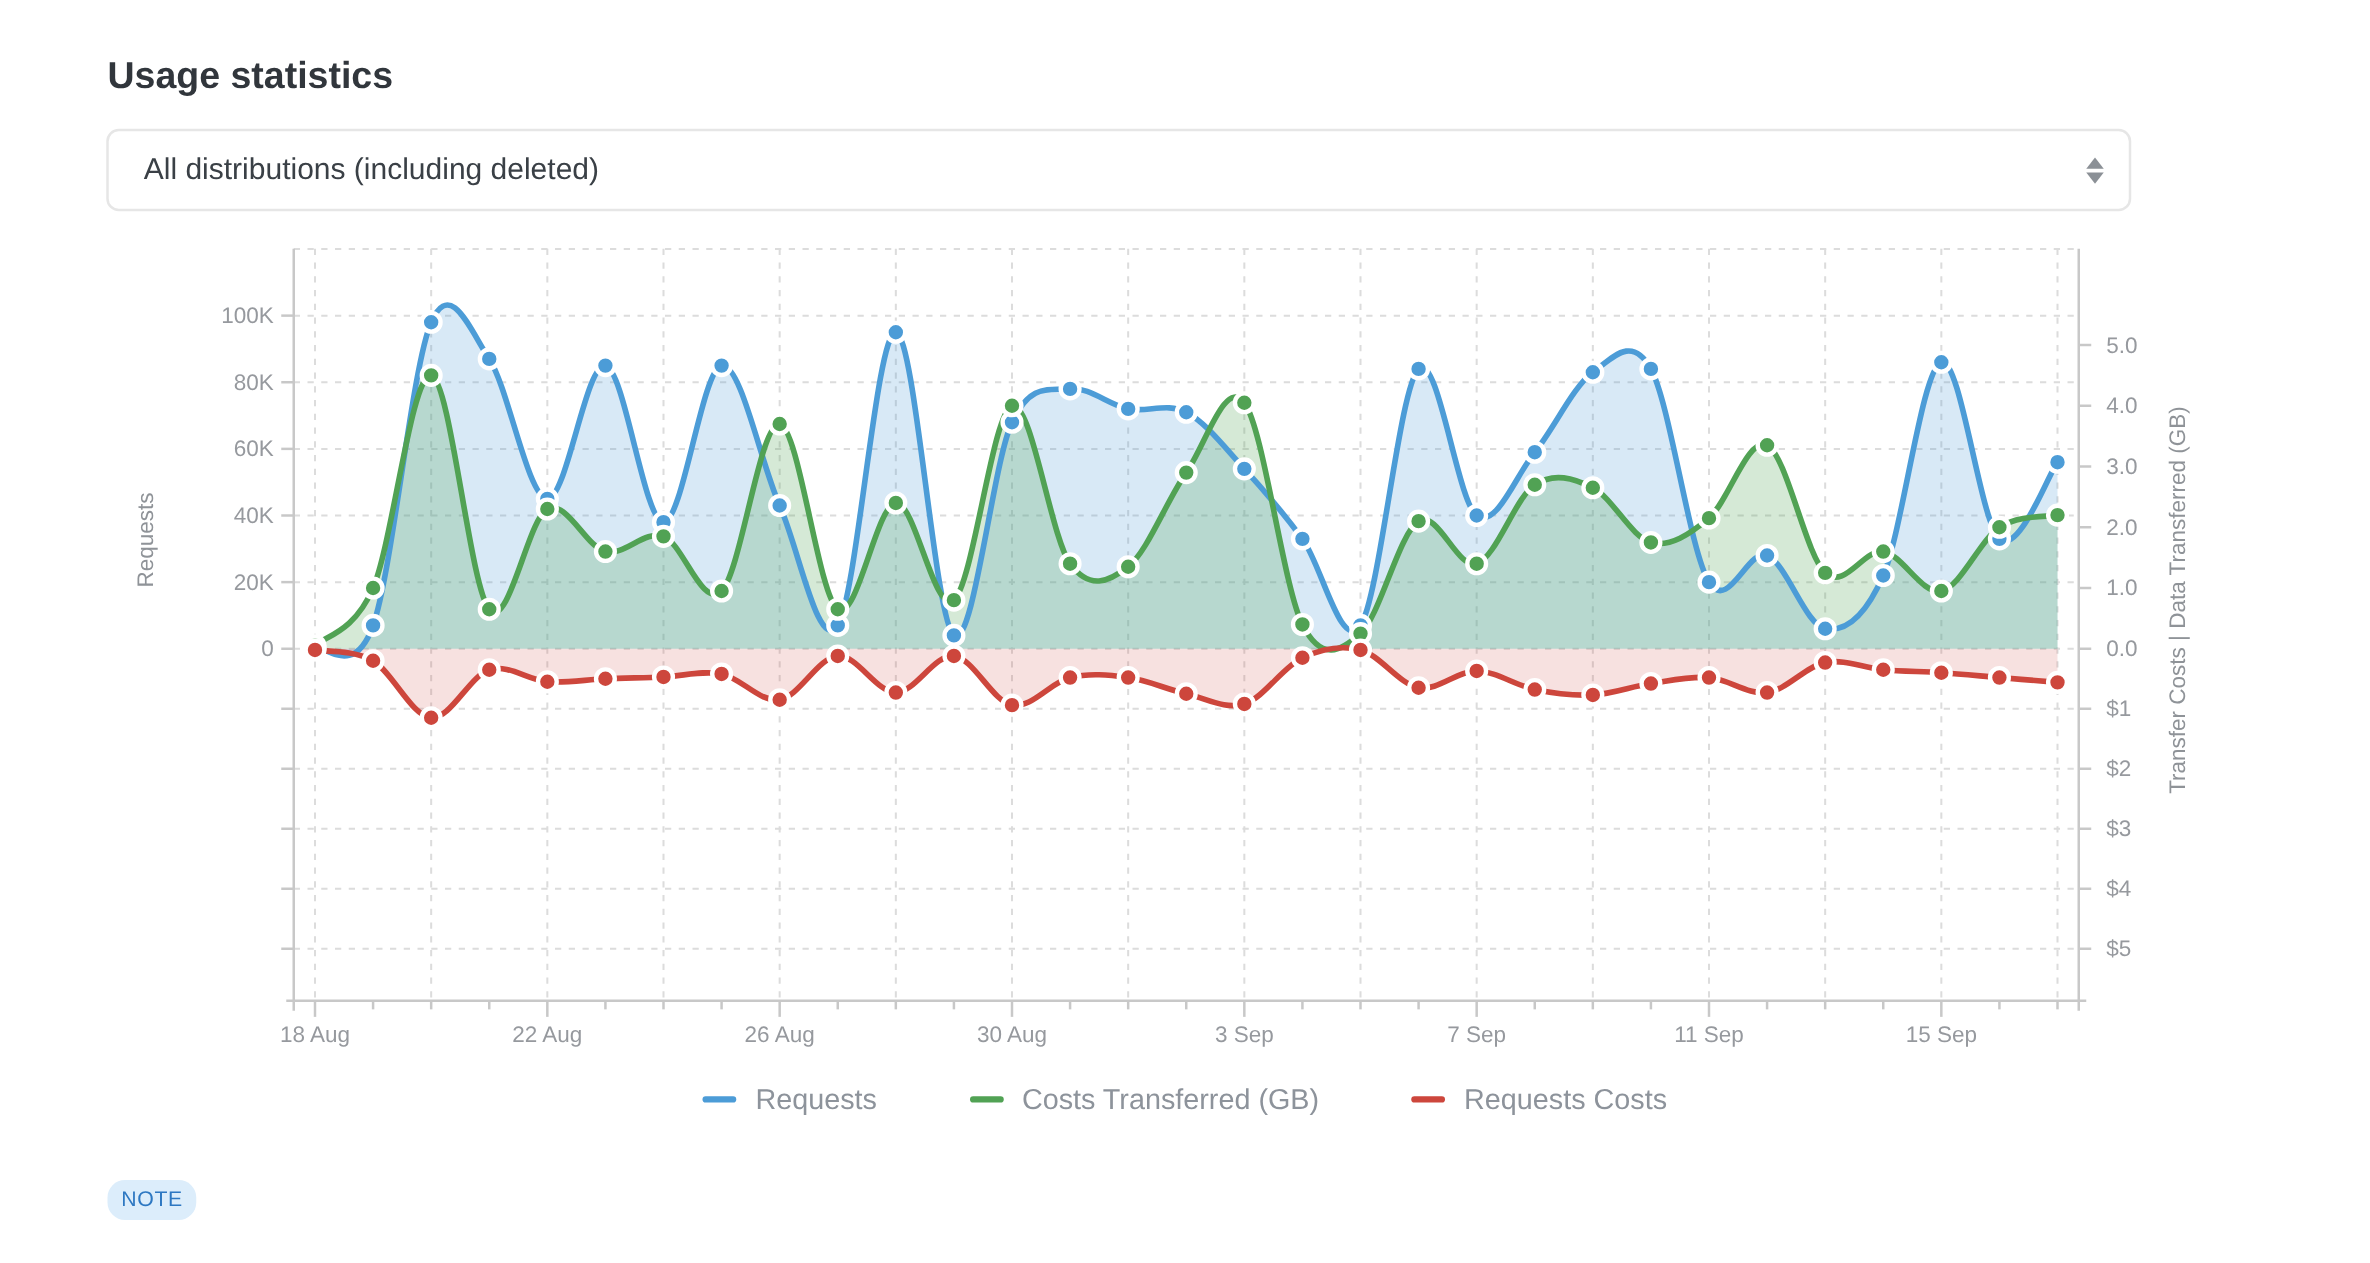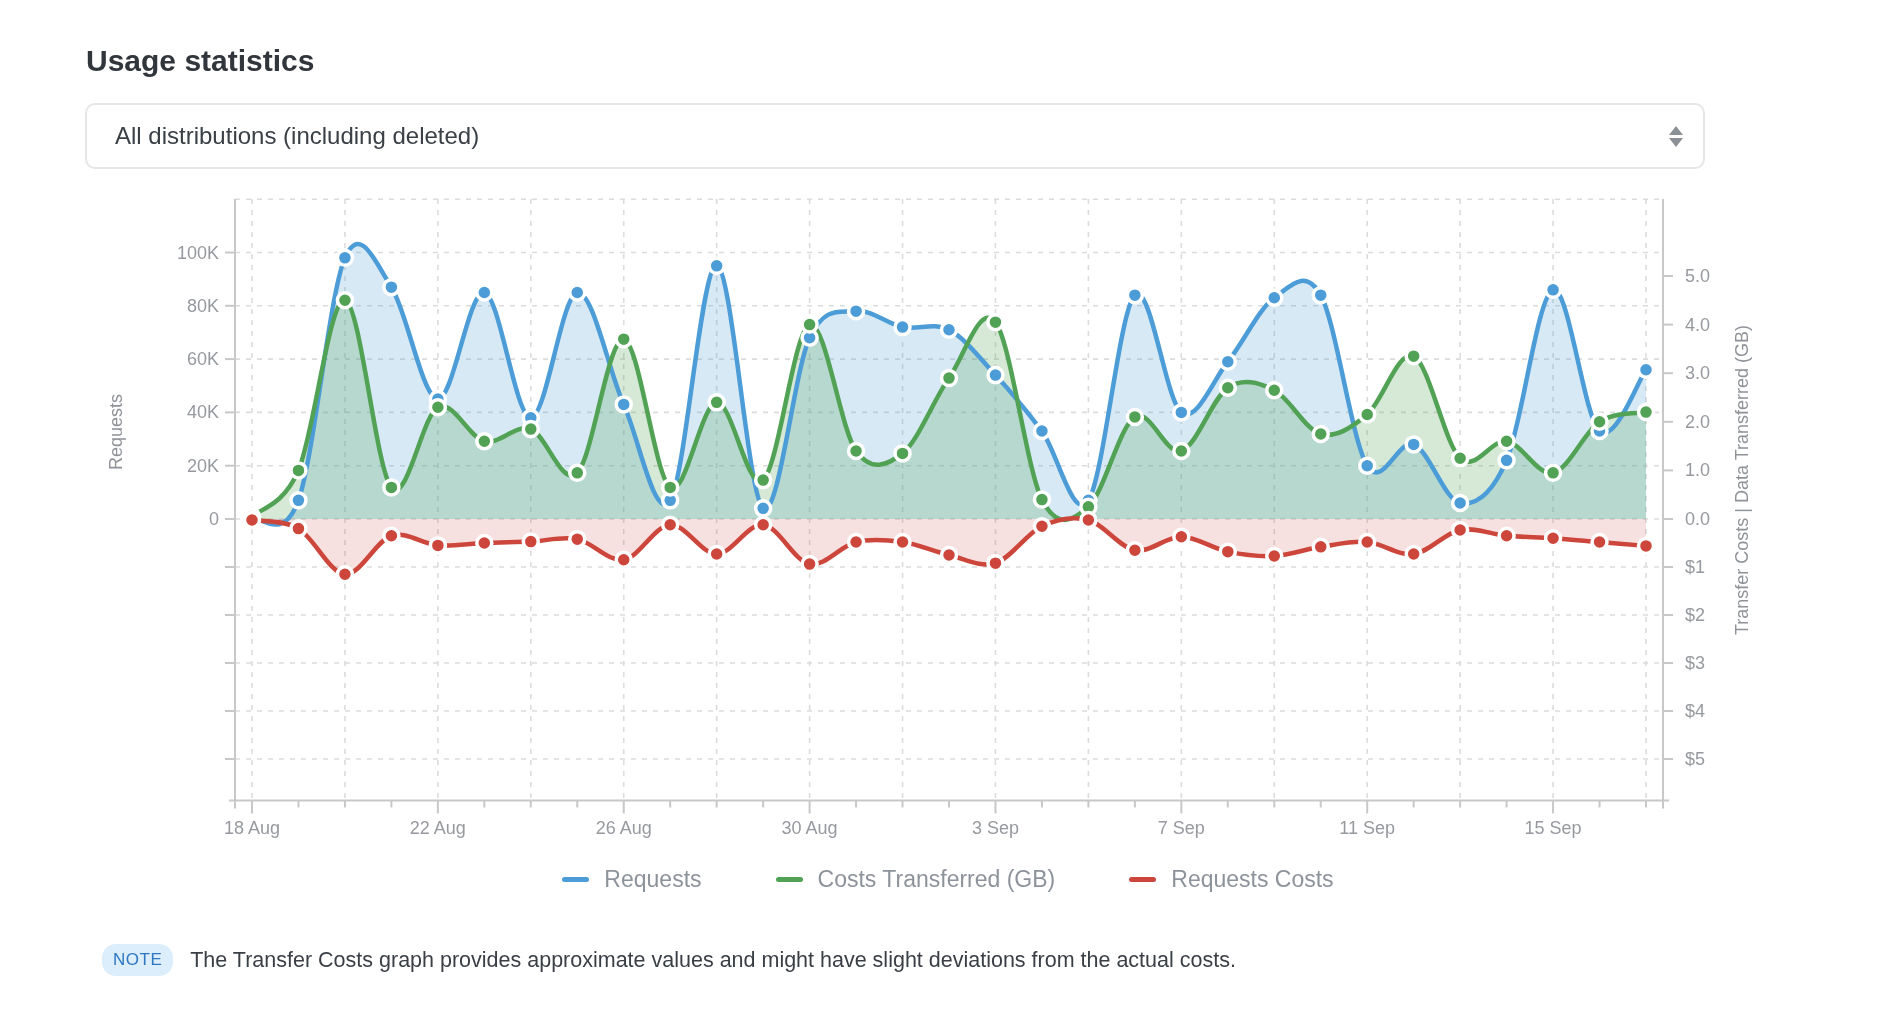--- a/index.html
+++ b/index.html
@@ -13,21 +13,21 @@
   .sort-arrows{display:flex;flex-direction:column;gap:3px;align-items:center;}
   .sort-arrows .up{width:0;height:0;border-left:7px solid transparent;border-right:7px solid transparent;border-bottom:9px solid #8b9096;}
   .sort-arrows .down{width:0;height:0;border-left:7px solid transparent;border-right:7px solid transparent;border-top:9px solid #8b9096;}
   .chart-wrap{position:absolute;left:0;top:0;width:1595px;height:1010px;}
   .legend{position:absolute;left:0;top:866px;width:1896px;display:flex;justify-content:center;gap:74px;}
   .legend-item{display:flex;align-items:center;gap:15px;}
   .legend-swatch{width:27px;height:5px;border-radius:3px;background:#999;}
   .legend-label{font-size:23px;color:#8d939b;}
   .note-row{position:absolute;left:86px;top:944px;display:flex;align-items:center;gap:17px;}
   .note-badge{background:#dcedfb;color:#2e78c2;font-size:17px;font-weight:400;letter-spacing:.5px;
-    padding:6px 11px;border-radius:14px;margin-left:16px;}
+    padding:6px 11px;border-radius:14px;}
   .note-text{font-size:21.5px;color:#3a3f46;}
   svg text{font-family:"Liberation Sans","DejaVu Sans",sans-serif;}
 </style>
 </head>
 <body>
 
 <div class="page">
 
   <h1 class="page-title">Usage statistics</h1>
 
@@ -264,16 +264,15 @@
       <span class="legend-label">Costs Transferred (GB)</span>
     </div>
     <div class="legend-item">
       <span class="legend-swatch" style="background: rgb(205, 70, 60);"></span>
       <span class="legend-label">Requests Costs</span>
     </div>
   </div>
 
   <div class="note-row">
     <span class="note-badge">NOTE</span>
-    <span class="note-text">The Transfer Costs graph provides approximate values and might have slight deviations from the actual costs.</span>
   </div>
 
 </div>
 
 </body></html>

